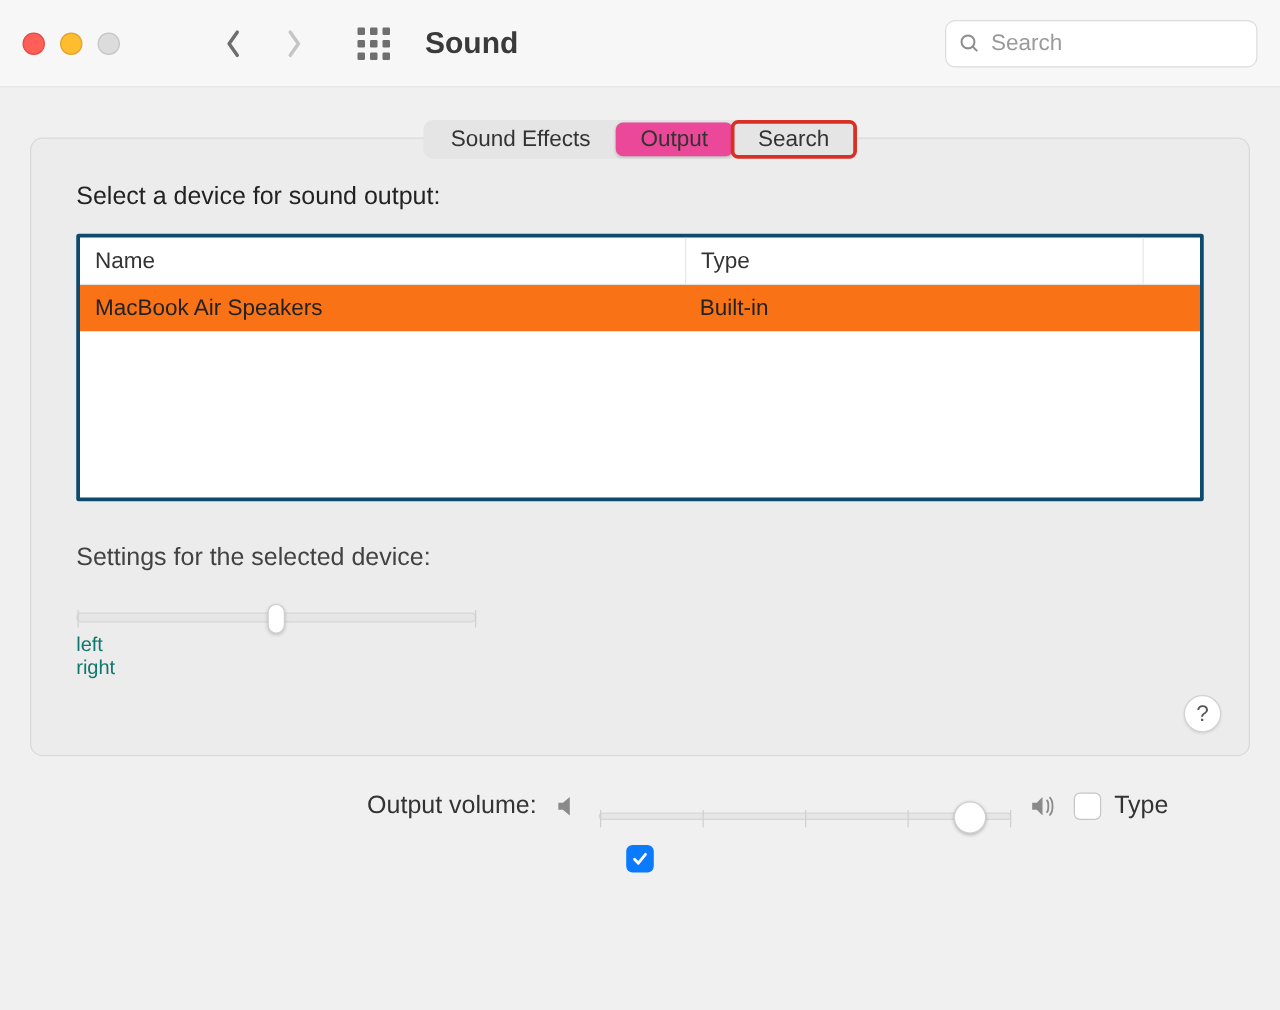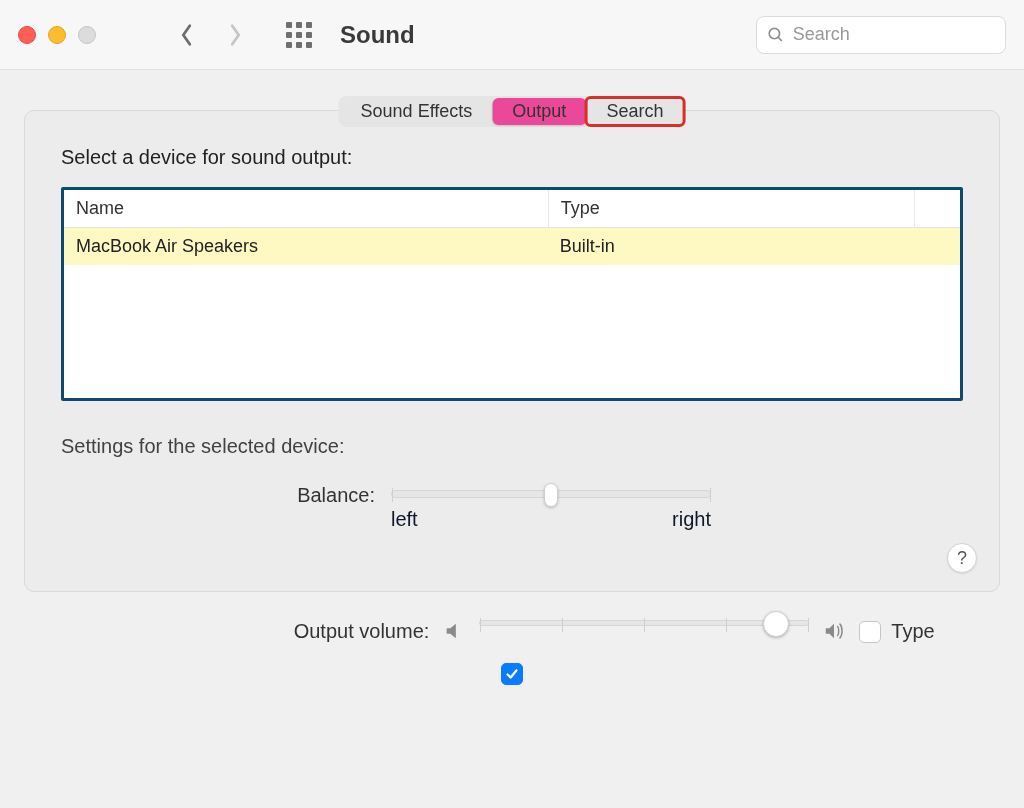--- a/index.html
+++ b/index.html
@@ -88,55 +88,55 @@
     background:#fff; border:3px solid #0c4a6e; border-radius:2px;
     height: 214px; overflow:hidden;
   }
   .thead, .trow { display:flex; }
   .thead { border-bottom: 1px solid #e3e3e3; }
   .th, .td { padding: 8px 12px; font-size:18px; }
   .col-name { flex: 0 0 54%; }
   .col-type { flex: 1; border-left: 1px solid #e8e8e8; }
   .thead .th { font-weight: 400; color:#333; }
   .col-spacer { width: 46px; border-left: 1px solid #e8e8e8; }
-  .trow.selected { background: #fef9c3; }
+  .trow.selected { background: #f97316; }
 
   .settings-label {
     margin-top: 34px; font-size: 20px; color:#424242;
   }
 
   .balance-row {
     display:flex; align-items:flex-start; margin-top: 26px;
   }
   .balance-label { width: 330px; text-align:right; padding-right: 16px; font-size:20px; color:#333; }
   .slider-wrap { width: 320px; }
   .slider-track {
     position:relative; height: 8px; background:#e6e6e6; border:1px solid #d6d6d6; border-radius:4px;
     margin-top: 6px;
   }
   .tick { position:absolute; top:-3px; width:1px; height:14px; background:#cfcfcf; }
   .slider-thumb {
     position:absolute; top:-8px; width:14px; height:24px; background:#fff;
     border:1px solid #cfcfcf; border-radius:7px; box-shadow:0 1px 3px rgba(0,0,0,0.2);
     transform: translateX(-50%);
   }
-  .slider-labels { display:flex; justify-content:space-between; font-size:20px; color:#0f172a; margin-top:10px; }
+  .slider-labels { display:flex; justify-content:space-between; font-size:16px; color:#0f766e; margin-top:10px;flex-direction:column; }
 
   .help-btn {
     position:absolute; bottom: 18px; right: 22px;
     width: 30px; height:30px; border-radius:50%;
     background:#fff; border:1px solid #d3d3d3;
     display:flex; align-items:center; justify-content:center;
     font-size:18px; color:#555; box-shadow:0 1px 2px rgba(0,0,0,0.1);
   }
 
   
   .footer { margin-top: 28px; }
   .footer-row {
-    display:flex; align-items:flex-start; justify-content:center; gap: 14px;
+    display:flex; align-items:flex-end; justify-content:center; gap: 14px;
     margin-bottom: 20px;
   }
   .footer-label { font-size:20px; color:#333; text-align:right; }
   .ov-label-wrap { width: 340px; text-align:right; }
   .speaker-icon { color:#8a8a8a; width:22px; height:22px; }
   .vol-track {
     position:relative; width: 330px; height:6px; background:#e6e6e6; border:1px solid #d6d6d6; border-radius:3px;
   }
   .vol-thumb {
     position:absolute; top:-10px; width:26px; height:26px; border-radius:50%;
@@ -212,21 +212,20 @@
     </div>
     <div class="trow selected">
       <div class="td col-name">MacBook Air Speakers</div>
       <div class="td col-type" style="border-left:none">Built-in</div>
     </div>
   </div>
 
   <div class="settings-label">Settings for the selected device:</div>
 
   <div class="balance-row">
-    <div class="balance-label">Balance:</div>
     <div class="slider-wrap">
       <div class="slider-track">
         <div class="tick" style="left:0%"></div>
         <div class="tick" style="left:50%"></div>
         <div class="tick" style="left:100%"></div>
         <div class="slider-thumb" style="left:50%"></div>
       </div>
       <div class="slider-labels">
         <span>left</span>
         <span>right</span>

